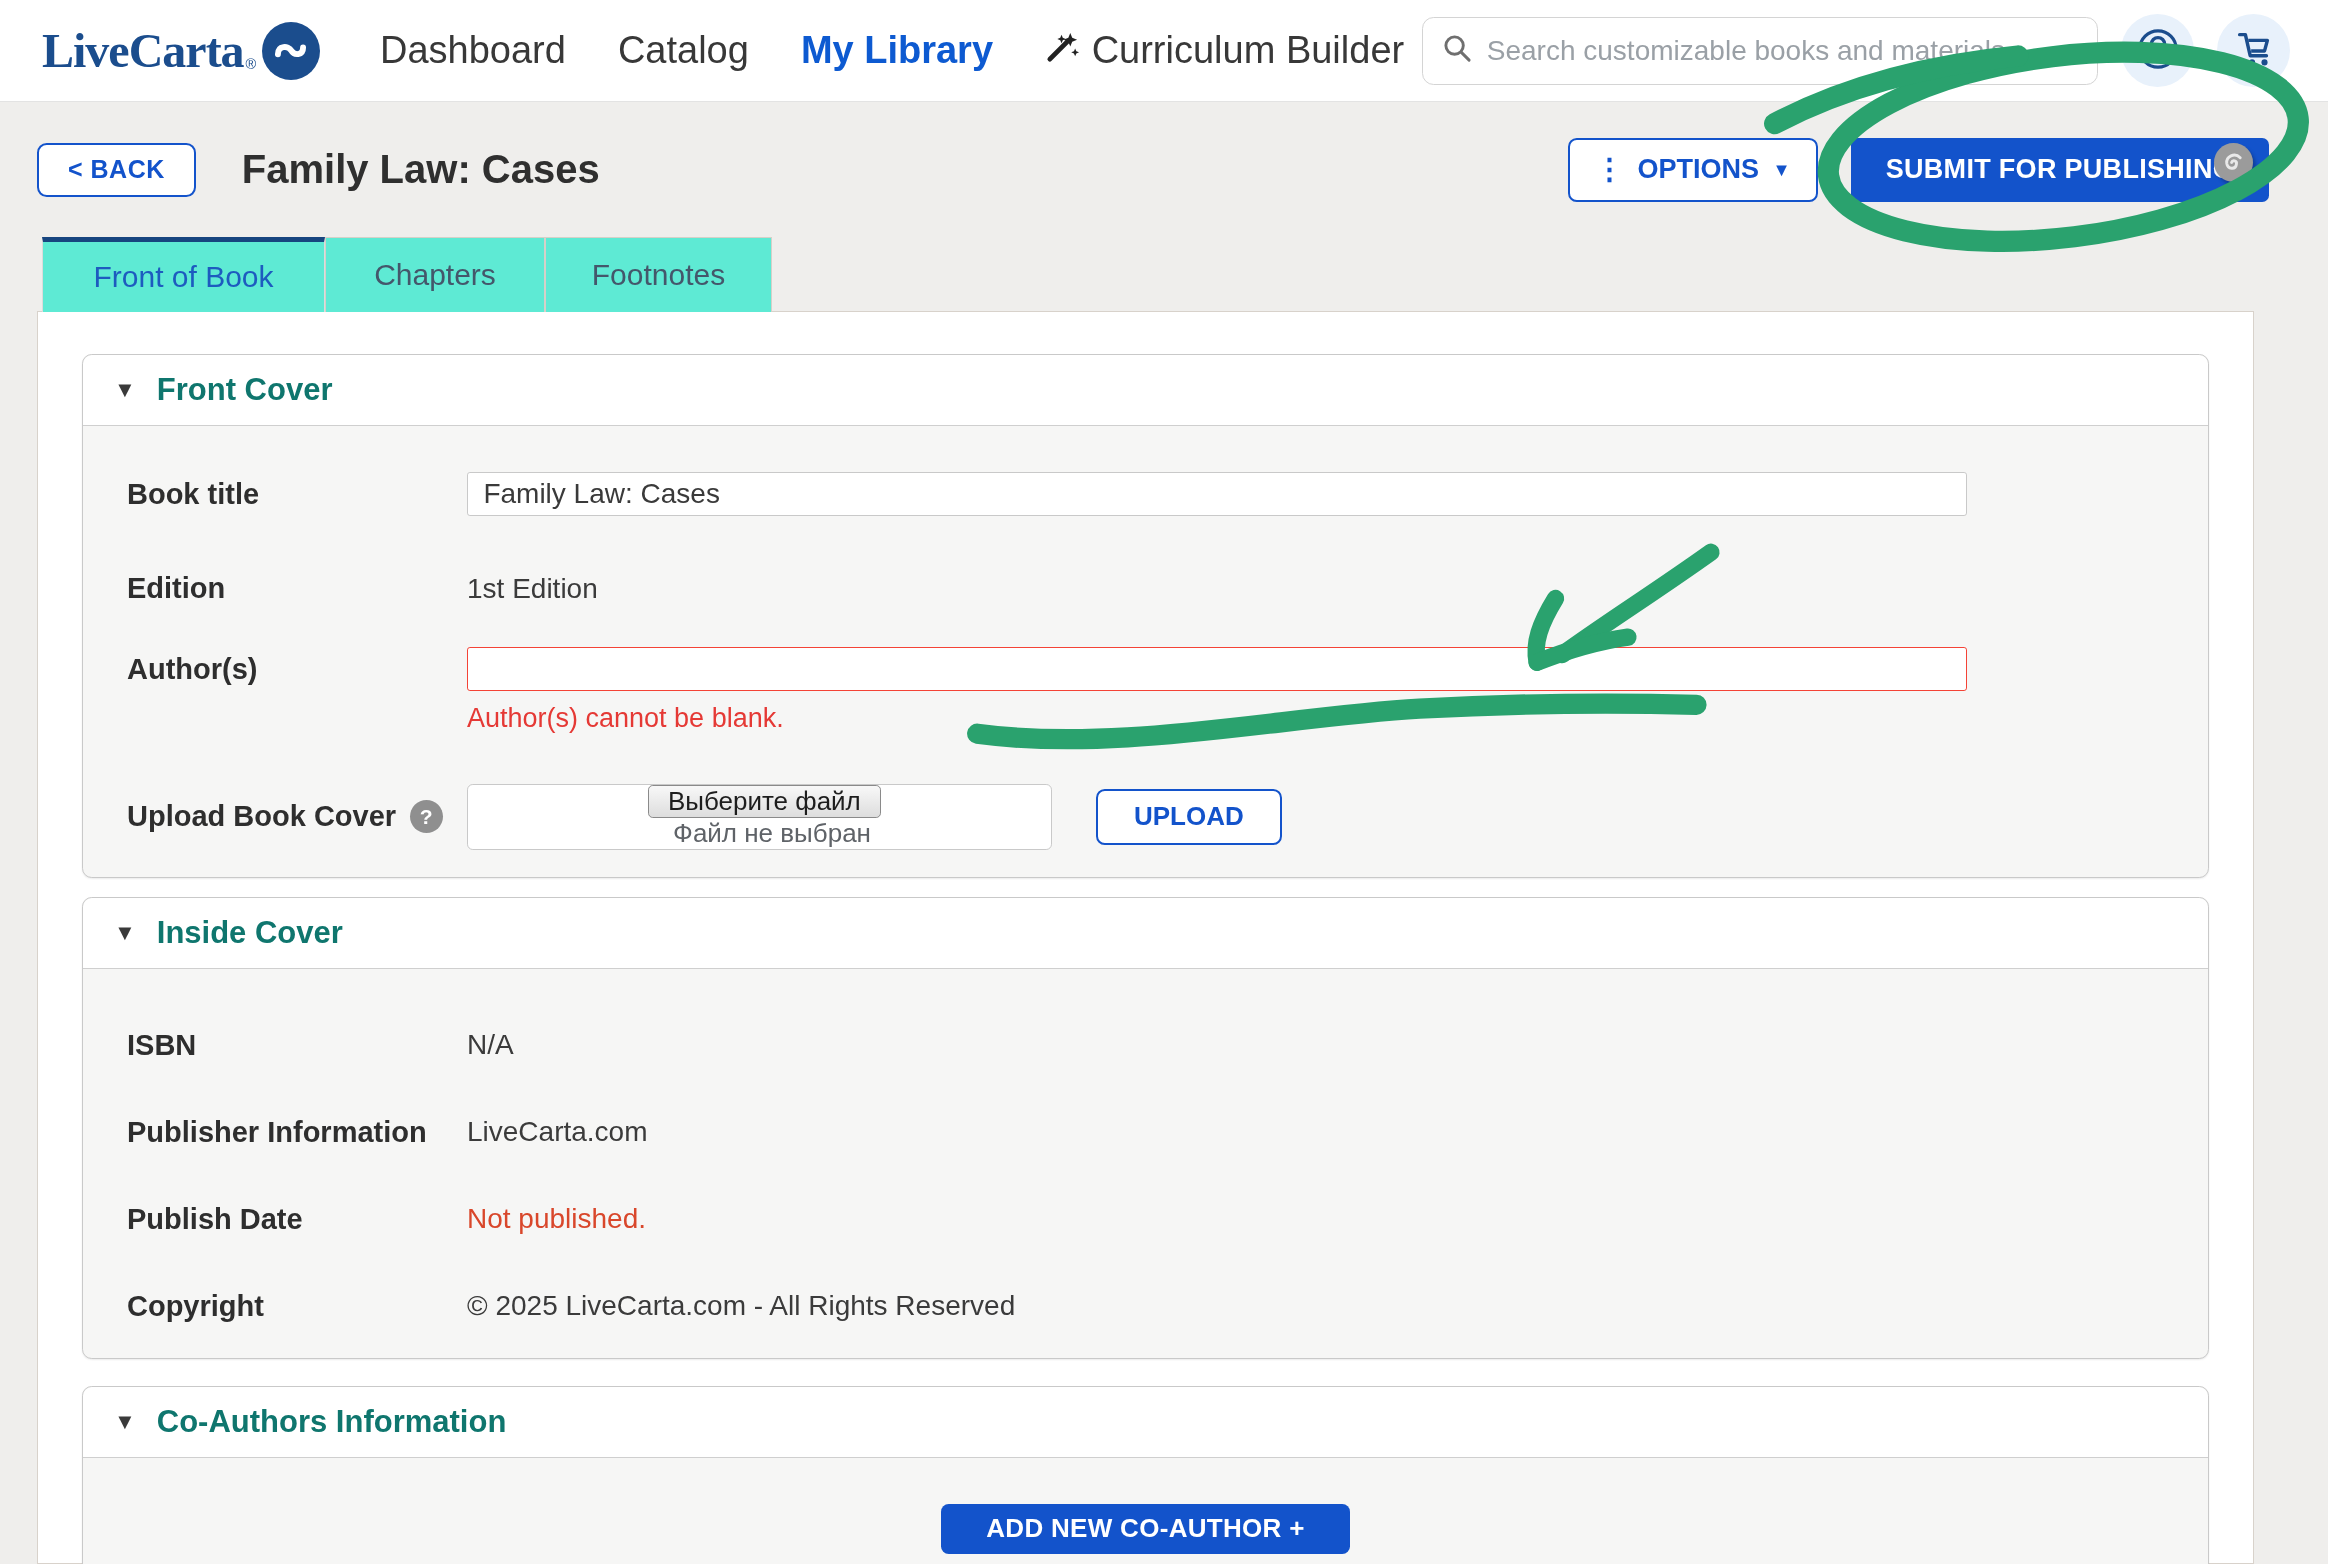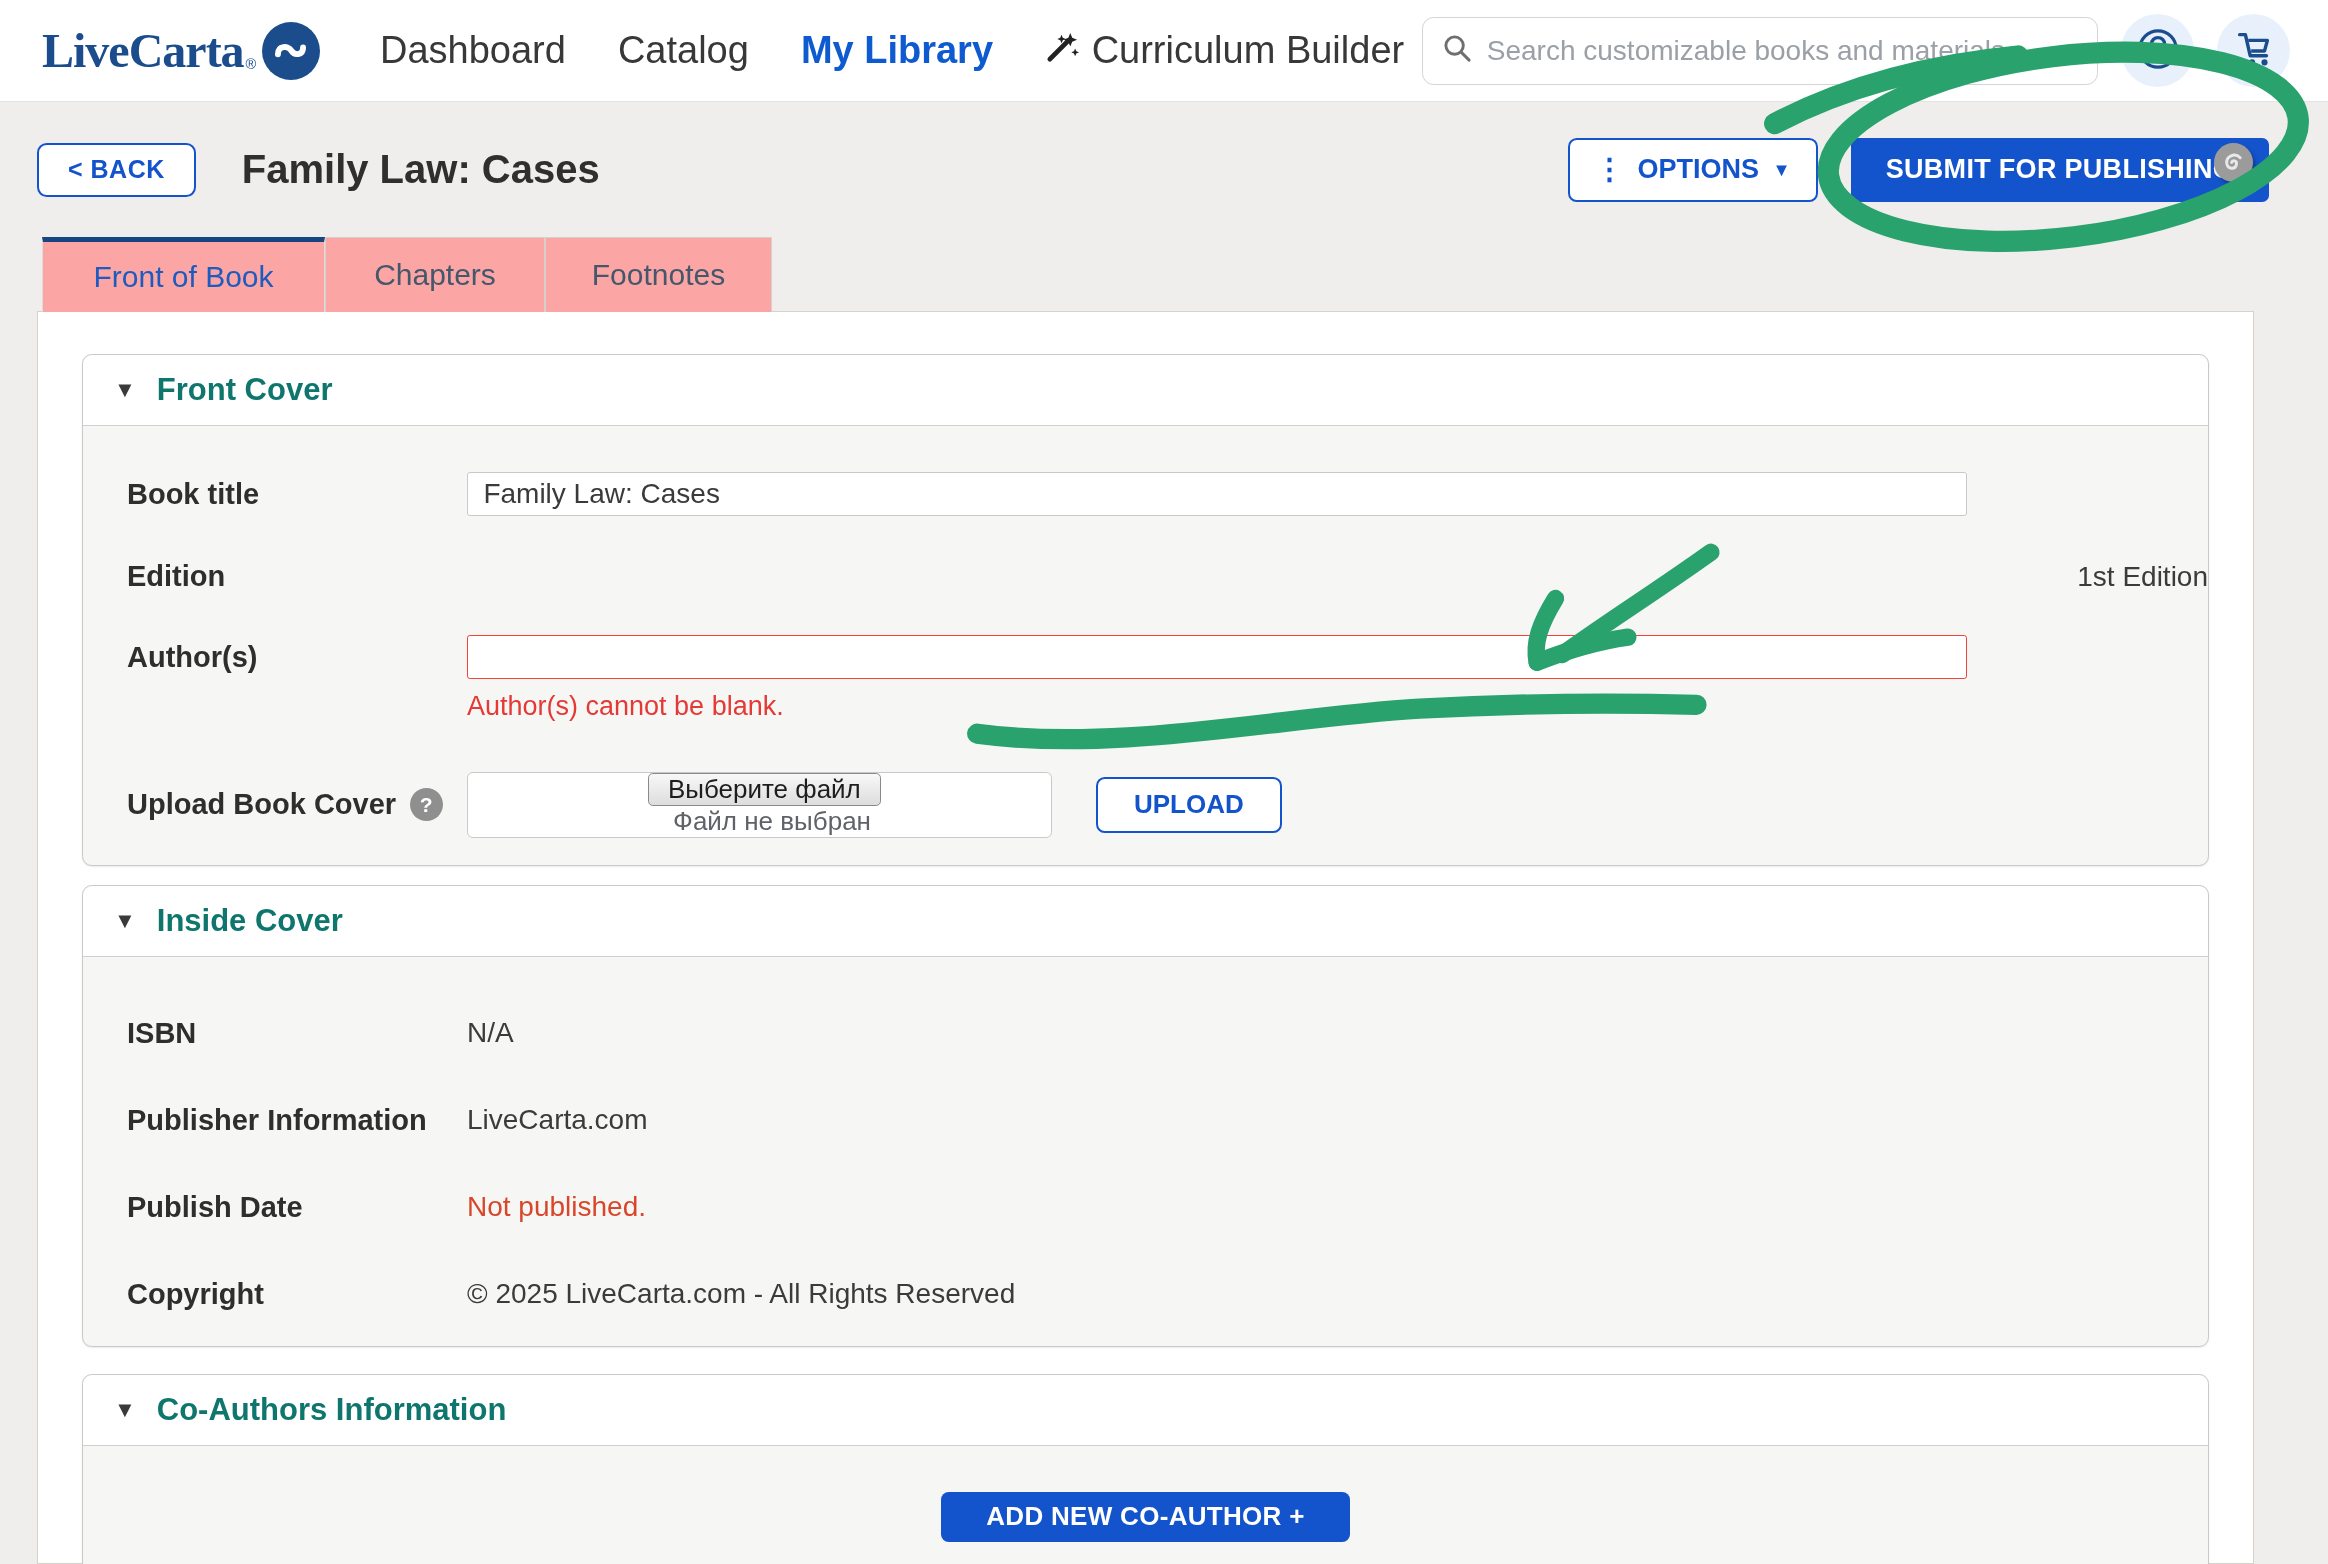--- a/index.html
+++ b/index.html
@@ -46,21 +46,21 @@
     font-family:"Liberation Sans",sans-serif;}
   .options-dots{font-size:29px;letter-spacing:0;line-height:19.3px;}
   .options-caret{font-size:18.3px;}
   .submit-btn{height:64px;padding:0 35px;background:var(--primary);border:none;border-radius:6.8px;color:#fff;
     font-weight:bold;font-size:27px;cursor:pointer;font-family:"Liberation Sans",sans-serif;letter-spacing:0.3px;}
   .help-swirl{position:absolute;left:2214px;top:143px;width:39px;height:39px;border-radius:50%;
     background:#9b9b9b;box-shadow:2.9px 3.9px 3.9px rgba(0,0,0,.25);z-index:5;display:flex;align-items:center;justify-content:center;}
 
   
   .tabs{position:absolute;left:42px;top:237px;display:flex;z-index:3;}
-  .tab{height:75px;display:flex;align-items:center;justify-content:center;font-size:30px;cursor:pointer;background:#fca5a5;}
+  .tab{height:75px;display:flex;align-items:center;justify-content:center;font-size:30px;cursor:pointer;background:#5eead4;}
   .tab.active{width:283px;border-top:5.8px solid var(--tab-top);border-left:1px solid #dcdcdc;border-right:1px solid #dcdcdc;
     color:var(--tab-text);}
   .tab.inactive{border:1px solid #d6d0c8;border-bottom:none;color:#44576b;}
   .tab.t2{width:220px;} .tab.t3{width:227px;}
 
   
   .main-panel{position:absolute;left:37px;top:311px;width:2217px;height:1253px;background:var(--panel-bg);
     border:1px solid #d8d2cb;}
   .section{margin:0 44px;border:1px solid var(--border);border-radius:9.7px;overflow:hidden;background:var(--body-bg);
     box-shadow:0 1px 1.9px rgba(0,0,0,.08);}
@@ -70,21 +70,21 @@
   .collapse-icon{font-size:22px;color:#3a3a3a;}
   .section-title{font-size:31px;font-weight:bold;color:#0f766e;}
   .section-body{padding:46px 0 27px 44px;}
   .field-row{display:flex;align-items:center;}
   .field-label{width:340px;flex-shrink:0;font-weight:bold;font-size:29px;color:var(--label);display:flex;align-items:center;gap:13.5px;}
   .text-input{width:1500px;height:44px;border:1px solid var(--border);border-radius:2.9px;background:#fff;
     font-size:28px;color:#3a3a3a;padding:0 15.4px;font-family:"Liberation Sans",sans-serif;outline:none;}
   .text-input.error{border:1.9px solid var(--red-border);}
   .plain-value{font-size:28px;color:var(--value);}
   .error-text{margin:11.6px 0 0 340px;font-size:27px;color:var(--red-text);}
-  .row-gap1{margin-top:44px;justify-content:space-between;} .row-gap2{margin-top:42px;} .row-gap3{margin-top:50px;}
+  .row-gap1{margin-top:56px;} .row-gap2{margin-top:42px;} .row-gap3{margin-top:50px;}
   .help-badge{width:33px;height:33px;border-radius:50%;background:#8f8f8f;color:#fff;font-size:21px;font-weight:bold;
     display:flex;align-items:center;justify-content:center;cursor:pointer;}
   .file-box{width:585px;height:66px;border:1px solid var(--border);border-radius:5.8px;background:#fff;
     display:flex;align-items:center;padding-left:9.7px;flex-direction:column;}
   .file-btn{height:48px;padding:0 19.3px;border:1.9px solid #8a8a8a;border-radius:4.8px;
     background:linear-gradient(#f8f8f8,#dddddd);font-size:26px;color:#1d1d1d;display:flex;align-items:center;cursor:pointer;
     font-family:"Liberation Sans",sans-serif;}
   .file-status{margin-left:15.4px;font-size:26px;color:#5f6368;}
   .upload-btn{margin-left:44px;height:56px;padding:0 36px;border:2.9px solid var(--primary);border-radius:8.7px;background:#fff;
     color:var(--primary);font-weight:bold;font-size:26px;cursor:pointer;font-family:"Liberation Sans",sans-serif;}

